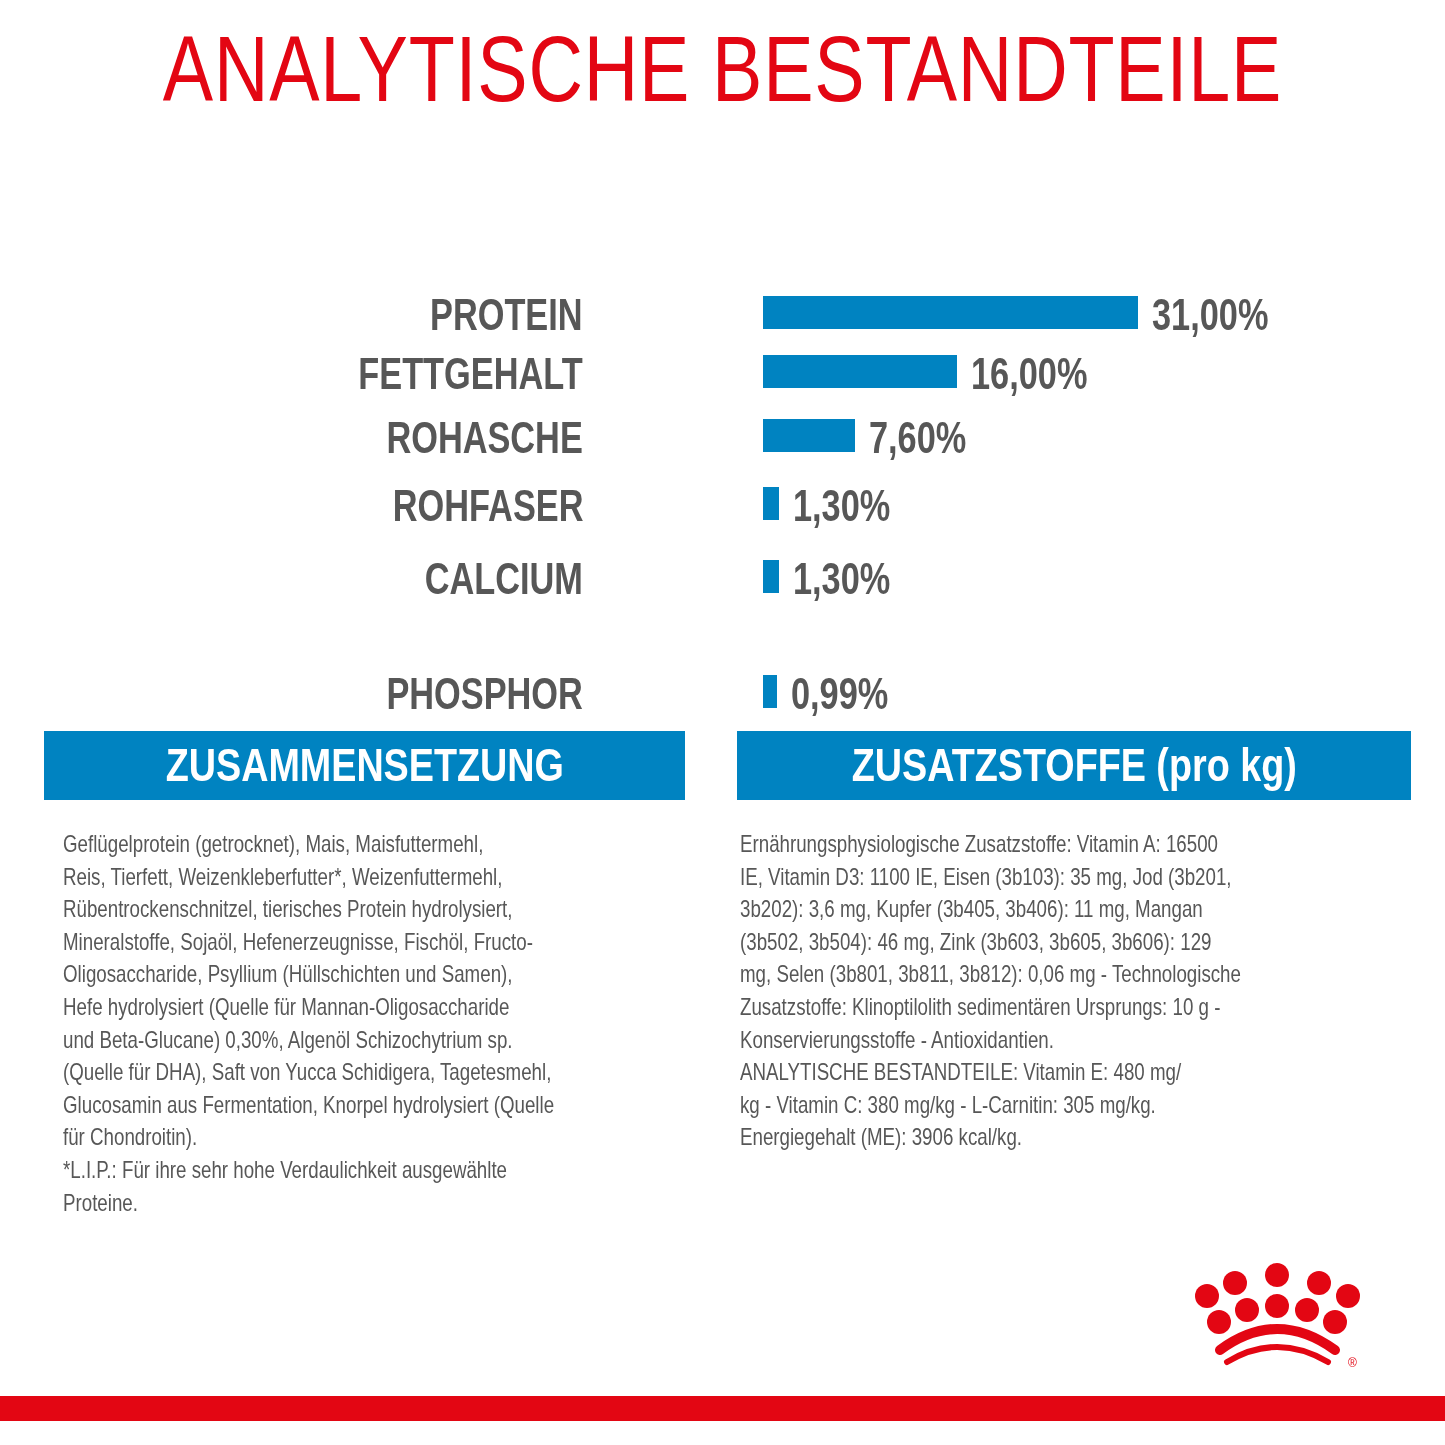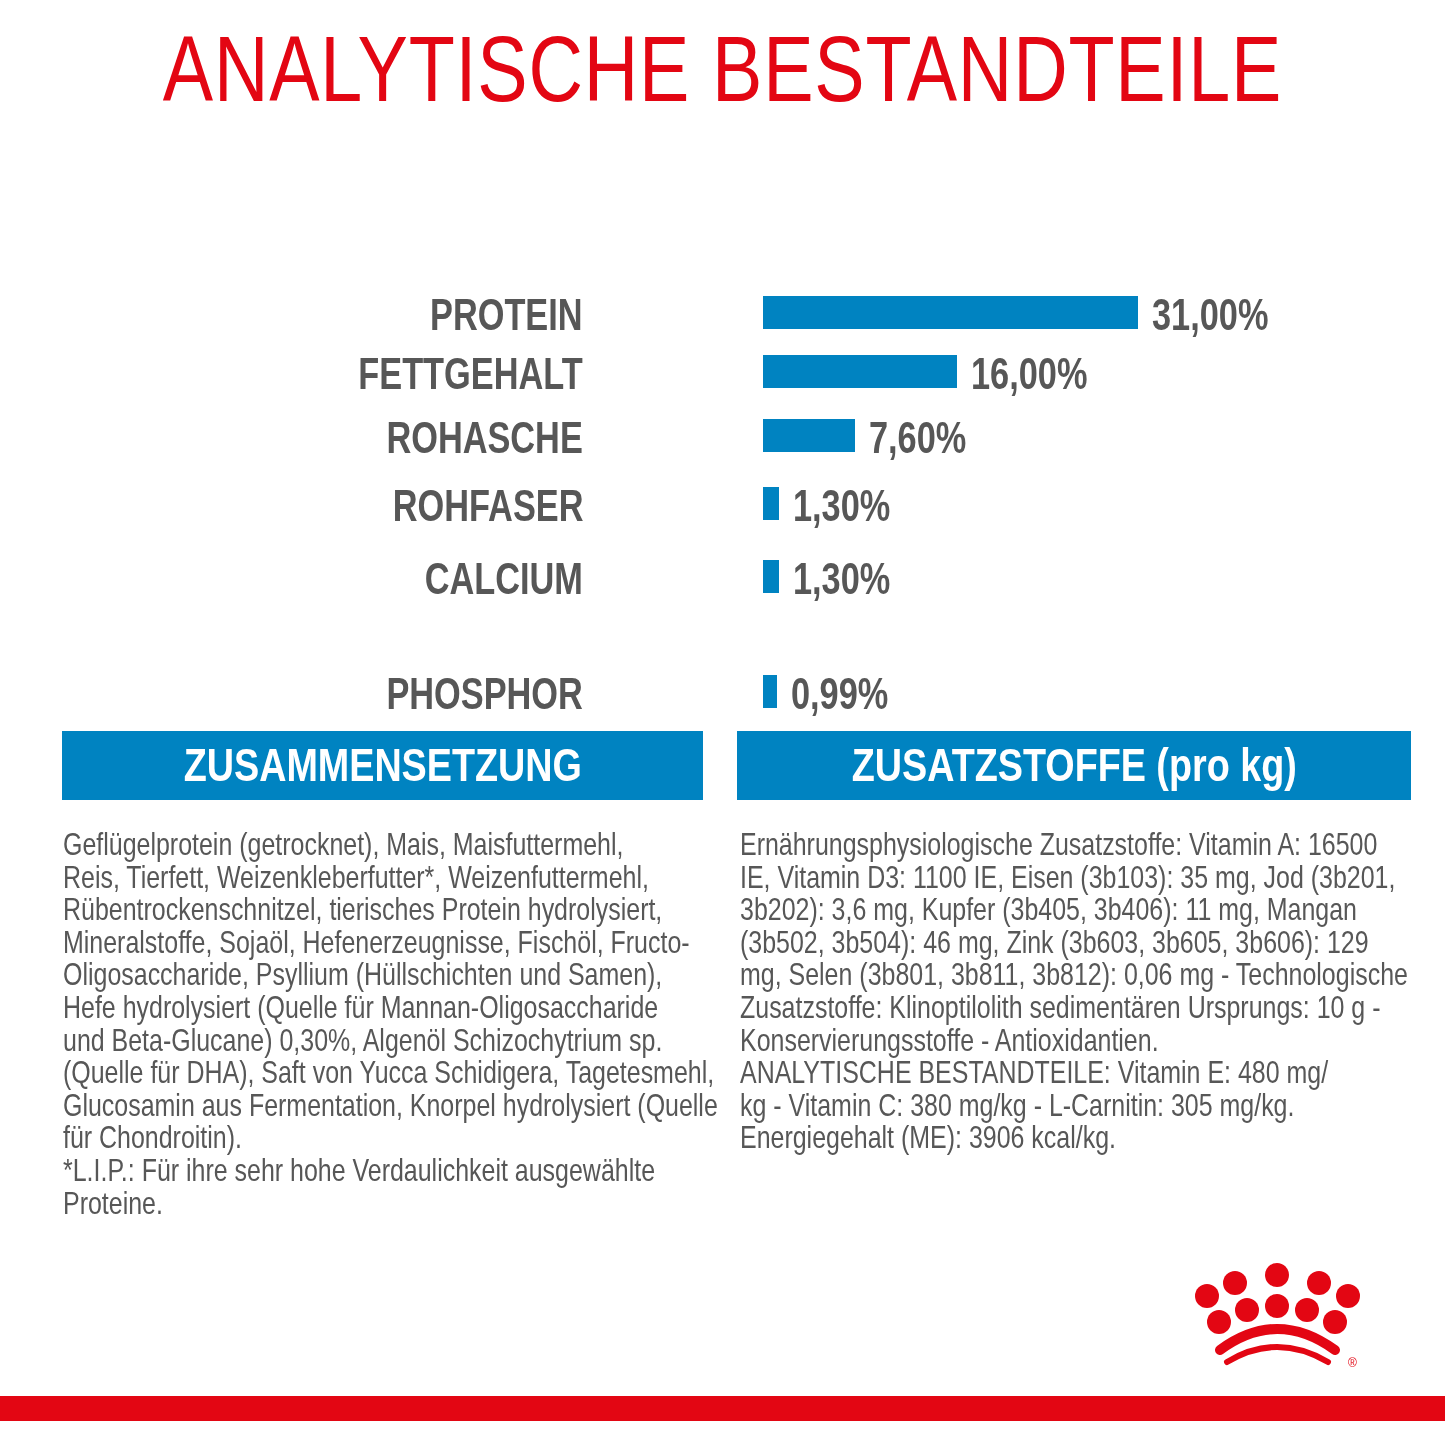--- a/index.html
+++ b/index.html
@@ -5,21 +5,21 @@
   html,body{margin:0;padding:0;background:#ffffff;}
   body{width:1445px;height:1445px;position:relative;overflow:hidden;font-family:"Liberation Sans","DejaVu Sans",sans-serif;}
   .title{position:absolute;left:0;top:14px;width:1445px;text-align:center;color:#e30613;font-family:"Liberation Sans Narrow","Liberation Sans",sans-serif;font-size:92px;font-weight:normal;letter-spacing:1px;transform:scaleX(0.82);transform-origin:center;line-height:110px;}
   .chart{position:absolute;left:0;top:0;width:1445px;}
   .row{position:absolute;left:0;height:40px;width:1290px;margin-left:44px;}
   .row .label{position:absolute;right:751px;top:-6px;font-size:44px;font-weight:bold;color:#575757;transform:scaleX(0.78);transform-origin:right center;white-space:nowrap;line-height:50px;}
   .row .bar{position:absolute;left:719px;top:0;height:33px;background:#0083c1;}
   .row .val{position:absolute;top:-6px;font-size:44px;font-weight:bold;color:#575757;transform:scaleX(0.78);transform-origin:left center;white-space:nowrap;line-height:50px;}
   .hdr{position:absolute;top:731px;height:69px;background:#0083c1;color:#fff;font-weight:bold;font-size:46px;line-height:69px;text-align:center;}
   .hdr span{display:inline-block;transform:scaleX(0.82);white-space:nowrap;}
-  .txt{position:absolute;top:828px;color:#575757;font-size:32px;line-height:32.6px;}
+  .txt{position:absolute;top:828px;color:#575757;font-size:24px;line-height:32.6px;}
   .txt p{margin:0;white-space:nowrap;transform:scaleX(0.78);transform-origin:left center;}
   .logo{position:absolute;left:1185px;top:1250px;width:200px;height:120px;}
   .bottom-bar{position:absolute;left:0;top:1396px;width:1445px;height:25px;background:#e30613;}
 </style>
 </head>
 <body>
 
 <div class="title">ANALYTISCHE BESTANDTEILE</div>
 
 <div class="chart">
@@ -48,21 +48,21 @@
     <div class="bar" style="width: 15.7258px;"></div>
     <div class="val" style="left: 748.726px;">1,30%</div>
   </div>
   <div class="row" style="top:675px">
     <div class="label">PHOSPHOR</div>
     <div class="bar" style="width: 14px;"></div>
     <div class="val" style="left: 747px;">0,99%</div>
   </div>
 </div>
 
-<div class="hdr" style="left:62px;width:641px"><span>ZUSAMMENSETZUNG</span></div>
+<div class="hdr" style="left:44px;width:641px"><span>ZUSAMMENSETZUNG</span></div>
 <div class="hdr" style="left:737px;width:674px"><span>ZUSATZSTOFFE (pro kg)</span></div>
 
 <div class="txt" id="comp" style="left:63px">
     <p>Geflügelprotein (getrocknet), Mais, Maisfuttermehl,</p>
     <p>Reis, Tierfett, Weizenkleberfutter*, Weizenfuttermehl,</p>
     <p>Rübentrockenschnitzel, tierisches Protein hydrolysiert,</p>
     <p>Mineralstoffe, Sojaöl, Hefenerzeugnisse, Fischöl, Fructo-</p>
     <p>Oligosaccharide, Psyllium (Hüllschichten und Samen),</p>
     <p>Hefe hydrolysiert (Quelle für Mannan-Oligosaccharide</p>
     <p>und Beta-Glucane) 0,30%, Algenöl Schizochytrium sp.</p>

